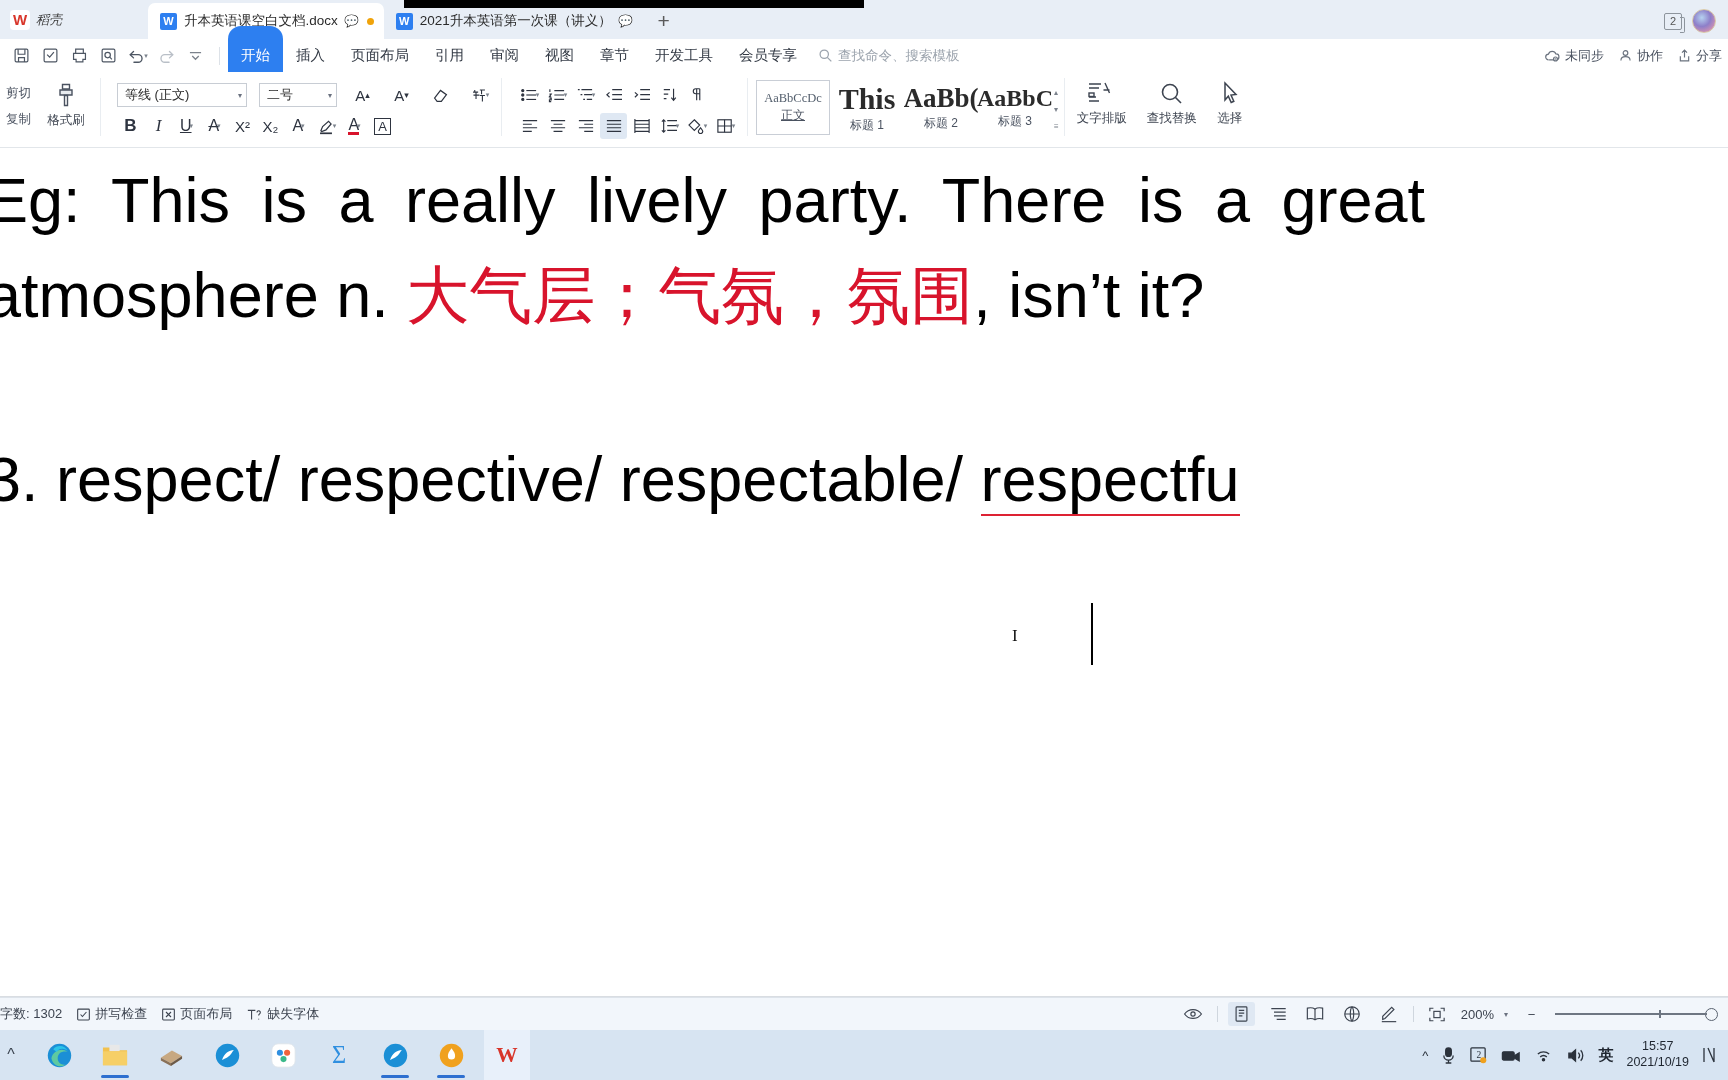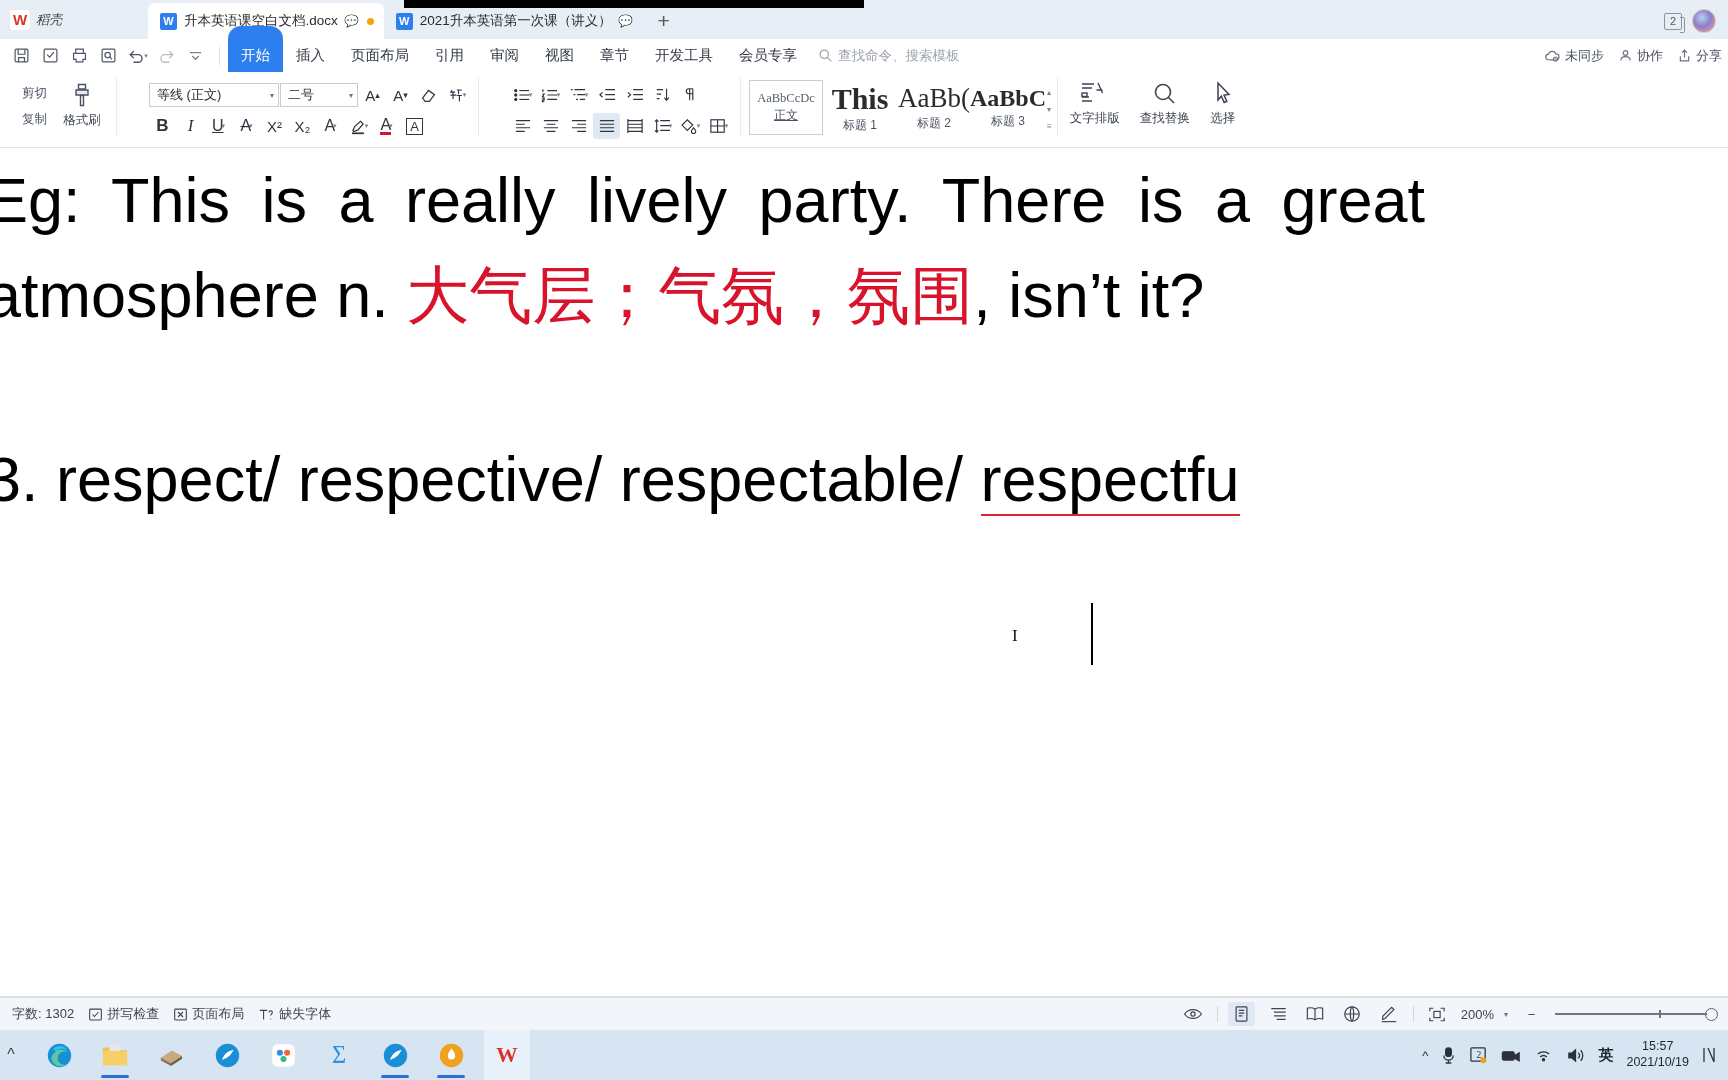--- a/index.html
+++ b/index.html
@@ -96,36 +96,36 @@
     padding-right: 6px; font-size: 13px; color: #4a5260;
   }
   .rr-item { display: flex; align-items: center; gap: 4px; white-space: nowrap; }
 
   
   .ribbon {
     position: absolute; top: 72px; left: 0; width: 1728px; height: 76px;
     background: #ffffff; border-bottom: 1px solid #e2e6ea;
     display: flex; align-items: flex-start;
   }
-  .rgroup { display: flex; align-items: flex-start; height: 74px; padding: 3px 6px 0 6px; margin-left: 16px; }
+  .rgroup { display: flex; align-items: flex-start; height: 74px; padding: 3px 6px 0 6px; }
   .rgroup-sep { width: 1px; height: 58px; background: #e9edf1; margin: 6px 2px 0 2px; }
 
   .clip-col {
     display: flex; flex-direction: column; justify-content: center;
     font-size: 12.5px; color: #4a5260; gap: 9px; padding: 10px 2px 0 0;
     width: 34px; overflow: hidden;
   }
   .fmtpaint {
     display: flex; flex-direction: column; align-items: center; gap: 1px;
     width: 52px; padding-top: 6px;
   }
   .fmtpaint-label { font-size: 12.5px; color: #3d4450; }
 
   .font-col { display: flex; flex-direction: column; gap: 5px; padding: 7px 0 0 8px; }
-  .font-row1 { display: flex; align-items: center; gap: 1px; }
+  .font-row1 { display: flex; align-items: center; gap: 12px; }
   .font-row2 { display: flex; align-items: center; gap: 1px; }
   .combo {
     border: 1px solid #c8cdd4; height: 24px; display: flex; align-items: center;
     justify-content: space-between; padding: 0 4px 0 7px; font-size: 13px; color: #2b2b2b;
     background: #fff;
   }
   .combo.fontname { width: 130px; }
   .combo.fontsize { width: 78px; }
   .caret { font-size: 8px; color: #6b7280; }
   .ib {
@@ -198,21 +198,21 @@
   .doc-divider {
     position: absolute; top: 848px; left: 0; width: 1728px; height: 1px; background: #d9dde2;
   }
 
   
   .statusbar {
     position: absolute; top: 997px; left: 0; width: 1728px; height: 33px;
     background: #f2f6fb; border-top: 1px solid #dde3ea;
     display: flex; align-items: center; font-size: 13px; color: #3d4450;
   }
-  .sb-left { display: flex; align-items: center; gap: 14px; padding-left: 12px; }
+  .sb-left { display: flex; align-items: center; gap: 14px; padding-left: 0; }
   .sb-item { display: flex; align-items: center; gap: 4px; white-space: nowrap; }
   .sb-right { margin-left: auto; display: flex; align-items: center; gap: 10px; padding-right: 10px; }
   .sb-sep { width: 1px; height: 16px; background: #cfd6de; }
   .vbtn {
     width: 27px; height: 24px; display: flex; align-items: center; justify-content: center;
     color: #3d4450;
   }
   .vbtn.on { background: #dfe8f3; border-radius: 3px; }
   .zoomlevel { font-size: 13px; color: #3d4450; }
   .slider { display: flex; align-items: center; gap: 0; }
@@ -551,21 +551,21 @@
     <div class="styles">
       <div class="style-item sel">
         <div class="style-prev small">AaBbCcDc</div>
         <div class="style-name u">正文</div>
       </div>
       <div class="style-item">
         <div class="style-prev" style="font-size:30px;font-weight:700">This</div>
         <div class="style-name">标题 1</div>
       </div>
       <div class="style-item">
-        <div class="style-prev" style="font-size:27px;font-weight:400">AaBb(</div>
+        <div class="style-prev" style="font-size:27px;font-weight:700">AaBb(</div>
         <div class="style-name">标题 2</div>
       </div>
       <div class="style-item">
         <div class="style-prev" style="font-size:24px;font-weight:700">AaBbC</div>
         <div class="style-name">标题 3</div>
       </div>
       <div class="style-scroll">
         <div class="ssbtn">▴</div>
         <div class="ssbtn">▾</div>
         <div class="ssbtn">≡</div>

